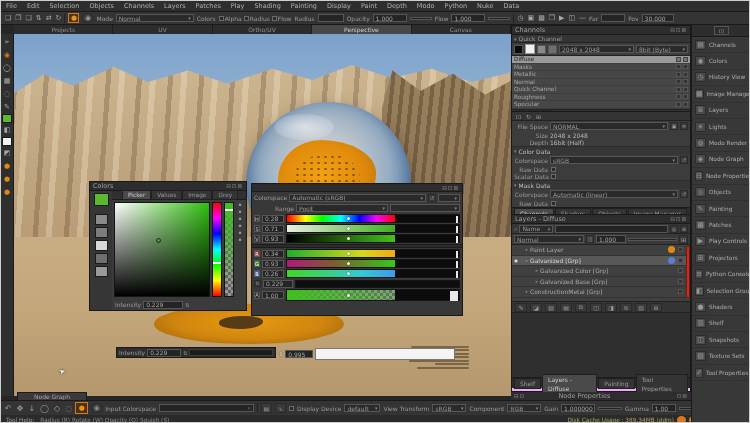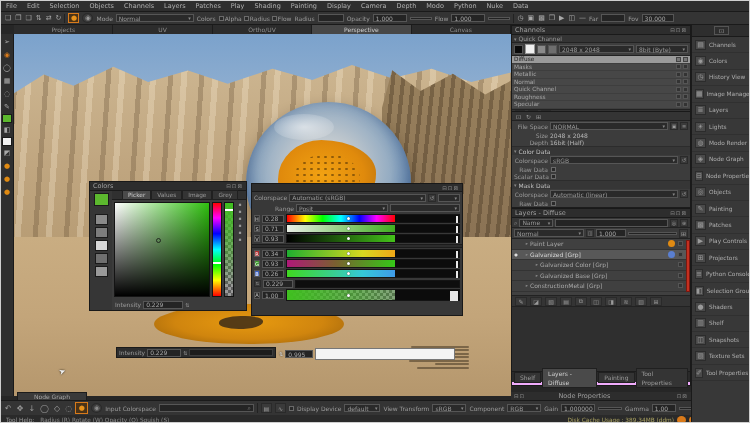--- a/index.html
+++ b/index.html
@@ -55,21 +55,21 @@
       <span class="menu-item">Edit</span>
       <span class="menu-item">Selection</span>
       <span class="menu-item">Objects</span>
       <span class="menu-item">Channels</span>
       <span class="menu-item">Layers</span>
       <span class="menu-item">Patches</span>
       <span class="menu-item">Play</span>
       <span class="menu-item">Shading</span>
       <span class="menu-item">Painting</span>
       <span class="menu-item">Display</span>
-      <span class="menu-item">Camera</span>
+      <span class="menu-item">Paint</span>
       <span class="menu-item">Depth</span>
       <span class="menu-item">Modo</span>
       <span class="menu-item">Python</span>
       <span class="menu-item">Nuke</span>
       <span class="menu-item">Data</span>
     </div>
 
   <div class="abs row" style="left:0;top:11px;width:750px;height:13px;background:#343434;border-bottom:1px solid #1a1a1a;gap:3px;padding:0 4px;">
     <span id="file-icons" class="row" style="gap:4px;">
         <span style="font-size: 7px; color: rgb(168, 168, 168);">❏</span>
@@ -537,21 +537,21 @@
       <span class="chk"></span>
     </div>
     <div class="row" id="props-tabs" style="height:11px;gap:1px;padding:1px 2px 0;background:#2e2e2e;border-top:1px solid #1c1c1c;">
         <span class="ptab active">Channels</span>
         <span class="ptab">Shaders</span>
         <span class="ptab">Objects</span>
         <span class="ptab">Image Manager</span>
       </div>
   </div>
 
-  <div class="abs panel" style="left:510px;top:207px;width:180px;height:178px;background:#f0abfc;">
+  <div class="abs panel" style="left:510px;top:213px;width:180px;height:178px;background:#f0abfc;">
     <div class="titlebar" style="height:9px;">
       <span>Layers - Diffuse</span>
       <span class="winctl">⊟⊡⊠</span>
     </div>
     <div class="row" style="height:10px;gap:2px;padding:0 2px;background:#363636;border-bottom:1px solid #222;">
       <span style="font-size:6px;color:#999;">⌕</span>
       <span class="dd" style="width:34px;">
         <span>Name</span>
           <span class="arr">▾</span>
         </span>

